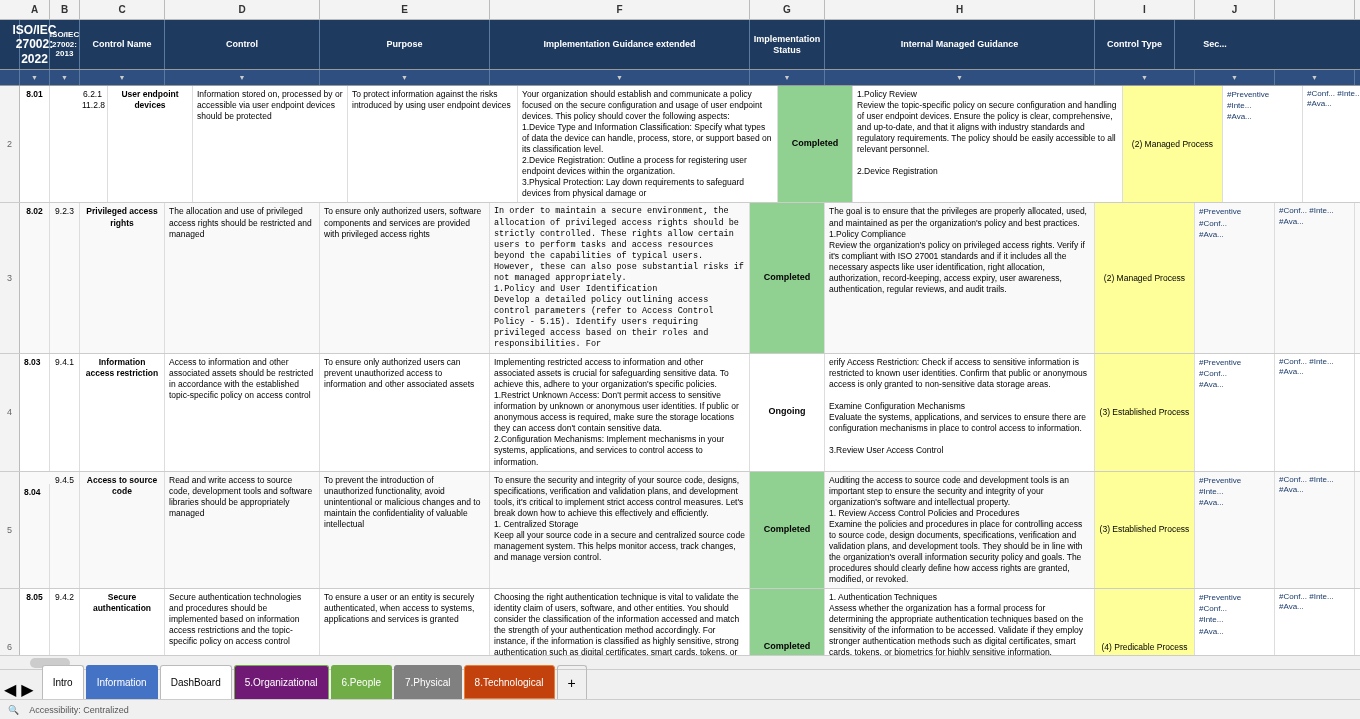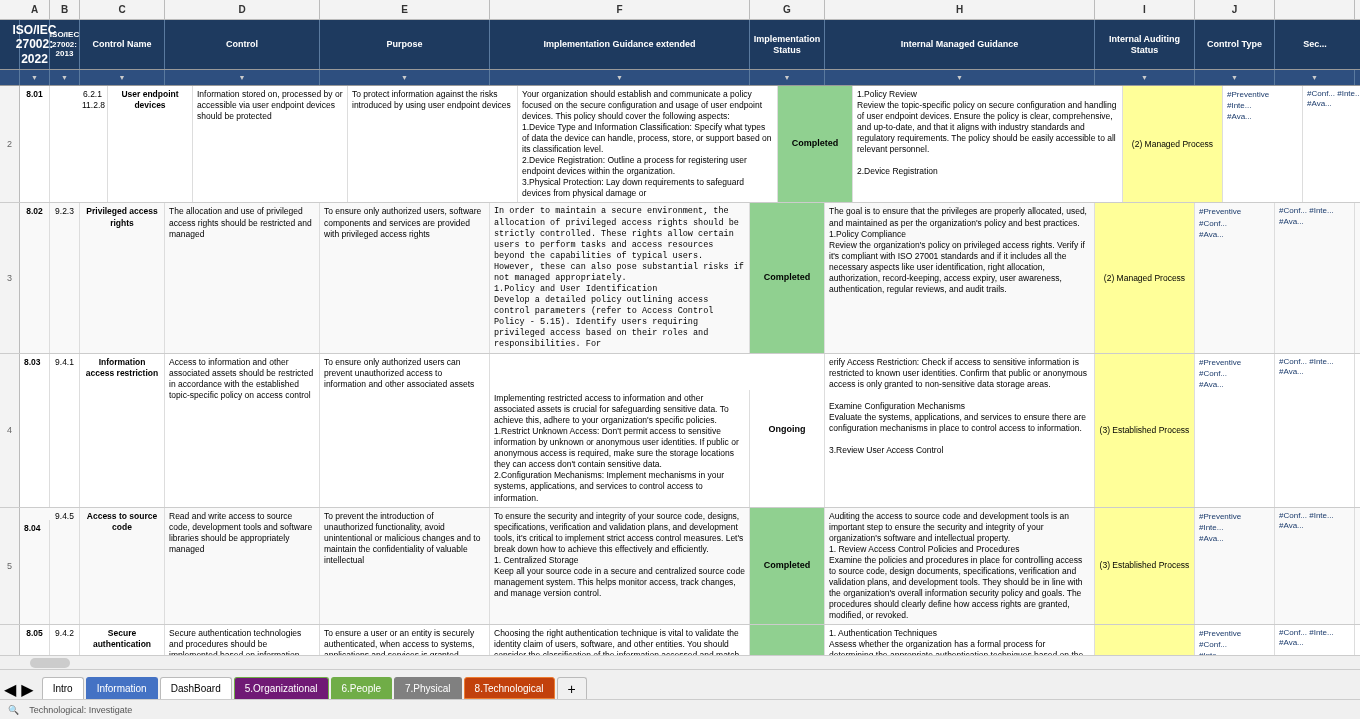--- a/index.html
+++ b/index.html
@@ -32,21 +32,21 @@
     .data-cell { border-right: 1px solid #ddd; padding: 3px 4px; font-size: 8.5px; line-height: 1.3; flex-shrink: 0; vertical-align: top; overflow: hidden; }
     
     
     .row-num { background: #f3f3f3; display: flex; align-items: center; justify-content: center; font-size: 9px; color: #666; border-right: 1px solid #bbb; flex-shrink: 0; width: 20px; }
     
     
     .control-type { font-size: 8px; line-height: 1.4; }
     
     
     .bottom-bar { height: 30px; background: #f0f0f0; border-top: 1px solid #ccc; display: flex; align-items: flex-end; padding: 0 4px; gap: 2px; }
-    .tab { height: 22px; padding: 0 10px; font-size: 10px; display: flex; align-items: center; border: 1px solid #bbb; border-bottom: none; cursor: pointer; border-radius: 3px 3px 0 0; }
+    .tab { height: 34px; padding: 0 10px; font-size: 10px; display: flex; align-items: center; border: 1px solid #bbb; border-bottom: none; cursor: pointer; border-radius: 3px 3px 0 0; }
     .tab-white { background: #fff; }
     .tab-plus { background: transparent; border: 1px solid #bbb; border-bottom: none; font-size: 14px; }
 
     
     .status-bar { height: 20px; background: #f0f0f0; border-top: 1px solid #ccc; display: flex; align-items: center; padding: 0 8px; font-size: 9px; color: #555; gap: 10px; }
     
     
     .hscroll { height: 14px; background: #f0f0f0; border-top: 1px solid #ccc; display: flex; align-items: center; }
     .w-col-a { width: 30px; }
     .w-col-b { width: 30px; }
@@ -85,21 +85,20 @@
     <div class="header-row" style="min-height:50px;">
       <div class="row-num" style="background:#1e3a5f;color:white;border-right:1px solid #5a7a9f;"></div>
       <div class="header-cell w-col-a" style="font-size:12px;">ISO/IEC 27002: 2022</div>
       <div class="header-cell w-col-b" style="font-size:8px;">ISO/IEC 27002: 2013</div>
       <div class="header-cell w-col-c">Control Name</div>
       <div class="header-cell w-col-d">Control</div>
       <div class="header-cell w-col-e">Purpose</div>
       <div class="header-cell w-col-f">Implementation Guidance extended</div>
       <div class="header-cell w-col-g">Implementation Status</div>
       <div class="header-cell w-col-h">Internal Managed Guidance</div>
-      <div class="header-cell w-col-i">Internal Auditing Status</div>
       <div class="header-cell w-col-j">Control Type</div>
       <div class="header-cell" style="width:80px;">Sec...</div>
     </div>
 
     <div class="subheader-row">
       <div class="row-num" style="background:#2e4f7f;border-right:1px solid #5a7a9f;"></div>
       <div class="subheader-cell w-col-a">
           <span class="filter-arrow">▼</span>
         </div>
       <div class="subheader-cell w-col-b">
@@ -182,21 +181,21 @@
 #Inte...
 #Ava...</div>
         </div>
         <div class="data-row" style="min-height: 90px;">
           <div class="row-num">4</div>
           <div class="data-cell w-col-a" style="font-weight: bold; text-align: left;">8.03</div>
           <div class="data-cell w-col-b" style="text-align: center; white-space: pre-line;">9.4.1</div>
           <div class="data-cell w-col-c" style="text-align: center; font-weight: bold;">Information access restriction</div>
           <div class="data-cell w-col-d">Access to information and other associated assets should be restricted in accordance with the established topic-specific policy on access control</div>
           <div class="data-cell w-col-e">To ensure only authorized users can prevent unauthorized access to information and other associated assets</div>
-          <div class="data-cell w-col-f" style="white-space: pre-line; margin-top: 36px;">Implementing restricted access to information and other associated assets is crucial for safeguarding sensitive data. To achieve this, adhere to your organization's specific policies.
+          <div class="data-cell w-col-f" style="white-space: pre-line;">Implementing restricted access to information and other associated assets is crucial for safeguarding sensitive data. To achieve this, adhere to your organization's specific policies.
 1.Restrict Unknown Access: Don't permit access to sensitive information by unknown or anonymous user identities. If public or anonymous access is required, make sure the storage locations they can access don't contain sensitive data.
 2.Configuration Mechanisms: Implement mechanisms in your systems, applications, and services to control access to information.</div>
           <div class="data-cell w-col-g" style="text-align: center; display: flex; align-items: center; justify-content: center; font-weight: bold; font-size: 9px;">Ongoing</div>
           <div class="data-cell w-col-h" style="white-space: pre-line;">erify Access Restriction: Check if access to sensitive information is restricted to known user identities. Confirm that public or anonymous access is only granted to non-sensitive data storage areas.
 
 Examine Configuration Mechanisms
 Evaluate the systems, applications, and services to ensure there are configuration mechanisms in place to control access to information.
 
 3.Review User Access Control</div>
           <div class="data-cell w-col-i" style="text-align: center; display: flex; align-items: center; justify-content: center; font-size: 8.5px; background-color: rgb(255, 255, 153);">(3) Established Process</div>
@@ -271,15 +270,15 @@
     <div class="tab tab-white">DashBoard</div>
     <div class="tab" style="background:#701a75;color:white;border-color:#70ad47;">5.Organizational</div>
     <div class="tab" style="background:#70ad47;color:white;border-color:#70ad47;">6.People</div>
     <div class="tab" style="background:#808080;color:white;border-color:#808080;">7.Physical</div>
     <div class="tab" style="background:#c2410c;color:white;border-color:#ed7d31;border-bottom:1px solid #ed7d31;">8.Technological</div>
     <div class="tab tab-plus">+</div>
   </div>
 
   <div class="status-bar">
     <span>🔍</span>
-    <span>Technological: Investigate</span>
+    <span>Accessibility: Centralized</span>
   </div>
 </div>
 
 </body></html>

